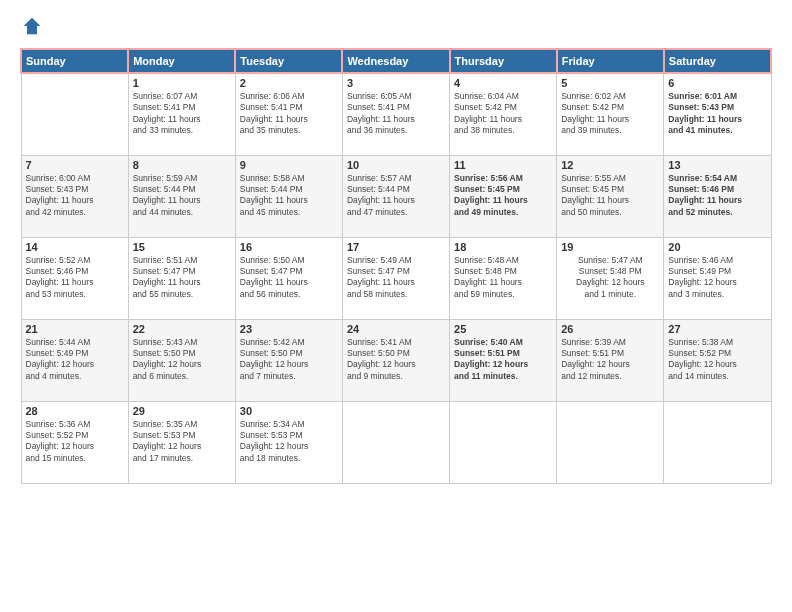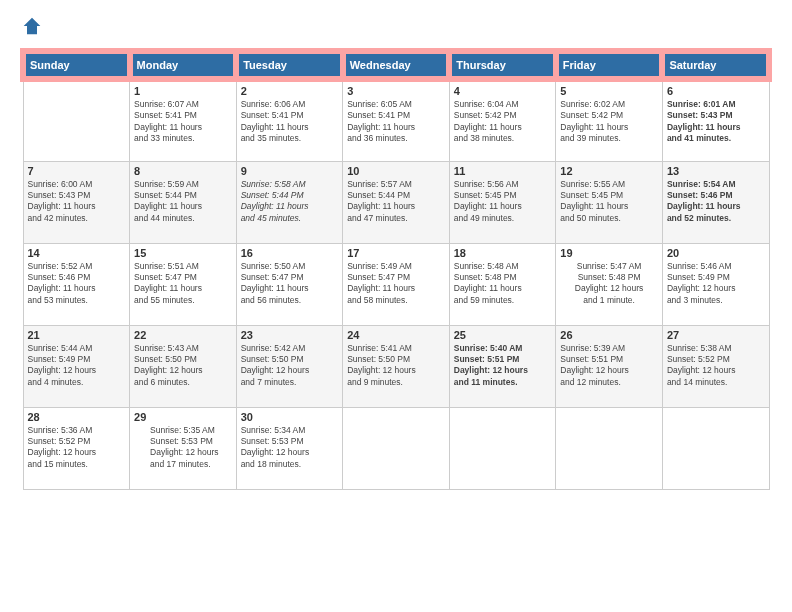--- a/index.html
+++ b/index.html
@@ -63,21 +63,21 @@
       border-collapse: collapse;
       font-size: 9.5px;
     }
     .calendar th {
       background-color: #2e6da4;
       color: #fff;
       padding: 5px 4px;
       text-align: left;
       font-size: 11px;
       font-weight: bold;
-      border: 6px solid #fca5a5;
+      border: 2px solid #fca5a5;
     }
     .calendar td {
       border: 1px solid #ccc;
       vertical-align: top;
       padding: 3px 4px;
       width: calc(100% / 7);
       height: 82px;
     }
     .day-number {
       font-size: 11px;
@@ -191,35 +191,35 @@
           </td>
           <td>
             <div class="day-number">8</div>
             <div class="day-info" style="white-space: pre-line;">Sunrise: 5:59 AM
 Sunset: 5:44 PM
 Daylight: 11 hours
 and 44 minutes.</div>
           </td>
           <td>
             <div class="day-number">9</div>
-            <div class="day-info" style="white-space: pre-line; font-style: italic;">Sunrise: 5:58 AM
+            <div class="day-info" style="white-space: pre-line;">Sunrise: 5:58 AM
 Sunset: 5:44 PM
 Daylight: 11 hours
 and 45 minutes.</div>
           </td>
           <td>
             <div class="day-number">10</div>
             <div class="day-info" style="white-space: pre-line;">Sunrise: 5:57 AM
 Sunset: 5:44 PM
 Daylight: 11 hours
 and 47 minutes.</div>
           </td>
           <td>
             <div class="day-number">11</div>
-            <div class="day-info" style="white-space: pre-line;">Sunrise: 5:56 AM
+            <div class="day-info" style="white-space: pre-line; font-weight: bold;">Sunrise: 5:56 AM
 Sunset: 5:45 PM
 Daylight: 11 hours
 and 49 minutes.</div>
           </td>
           <td>
             <div class="day-number">12</div>
             <div class="day-info" style="white-space: pre-line;">Sunrise: 5:55 AM
 Sunset: 5:45 PM
 Daylight: 11 hours
 and 50 minutes.</div>
@@ -337,21 +337,21 @@
         <tr>
           <td>
             <div class="day-number">28</div>
             <div class="day-info" style="white-space: pre-line;">Sunrise: 5:36 AM
 Sunset: 5:52 PM
 Daylight: 12 hours
 and 15 minutes.</div>
           </td>
           <td>
             <div class="day-number">29</div>
-            <div class="day-info" style="white-space: pre-line; margin-left: 16px;">Sunrise: 5:35 AM
+            <div class="day-info" style="white-space: pre-line;">Sunrise: 5:35 AM
 Sunset: 5:53 PM
 Daylight: 12 hours
 and 17 minutes.</div>
           </td>
           <td>
             <div class="day-number">30</div>
             <div class="day-info" style="white-space: pre-line;">Sunrise: 5:34 AM
 Sunset: 5:53 PM
 Daylight: 12 hours
 and 18 minutes.</div>

